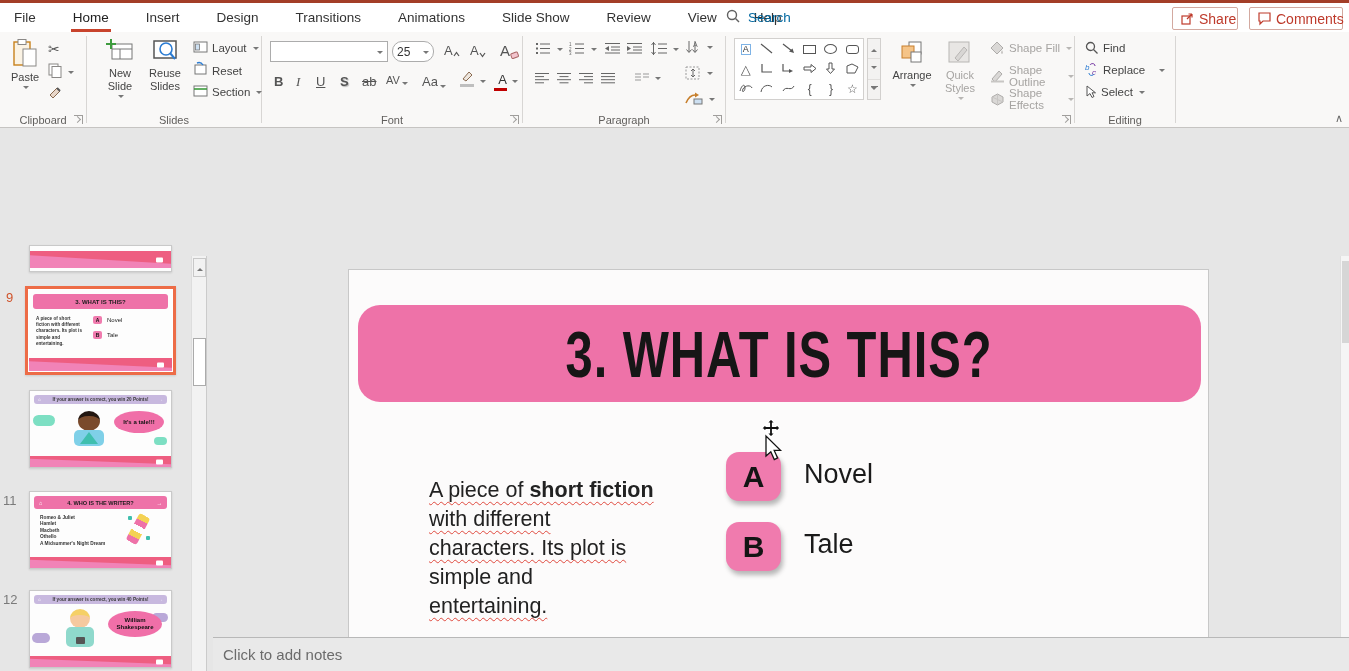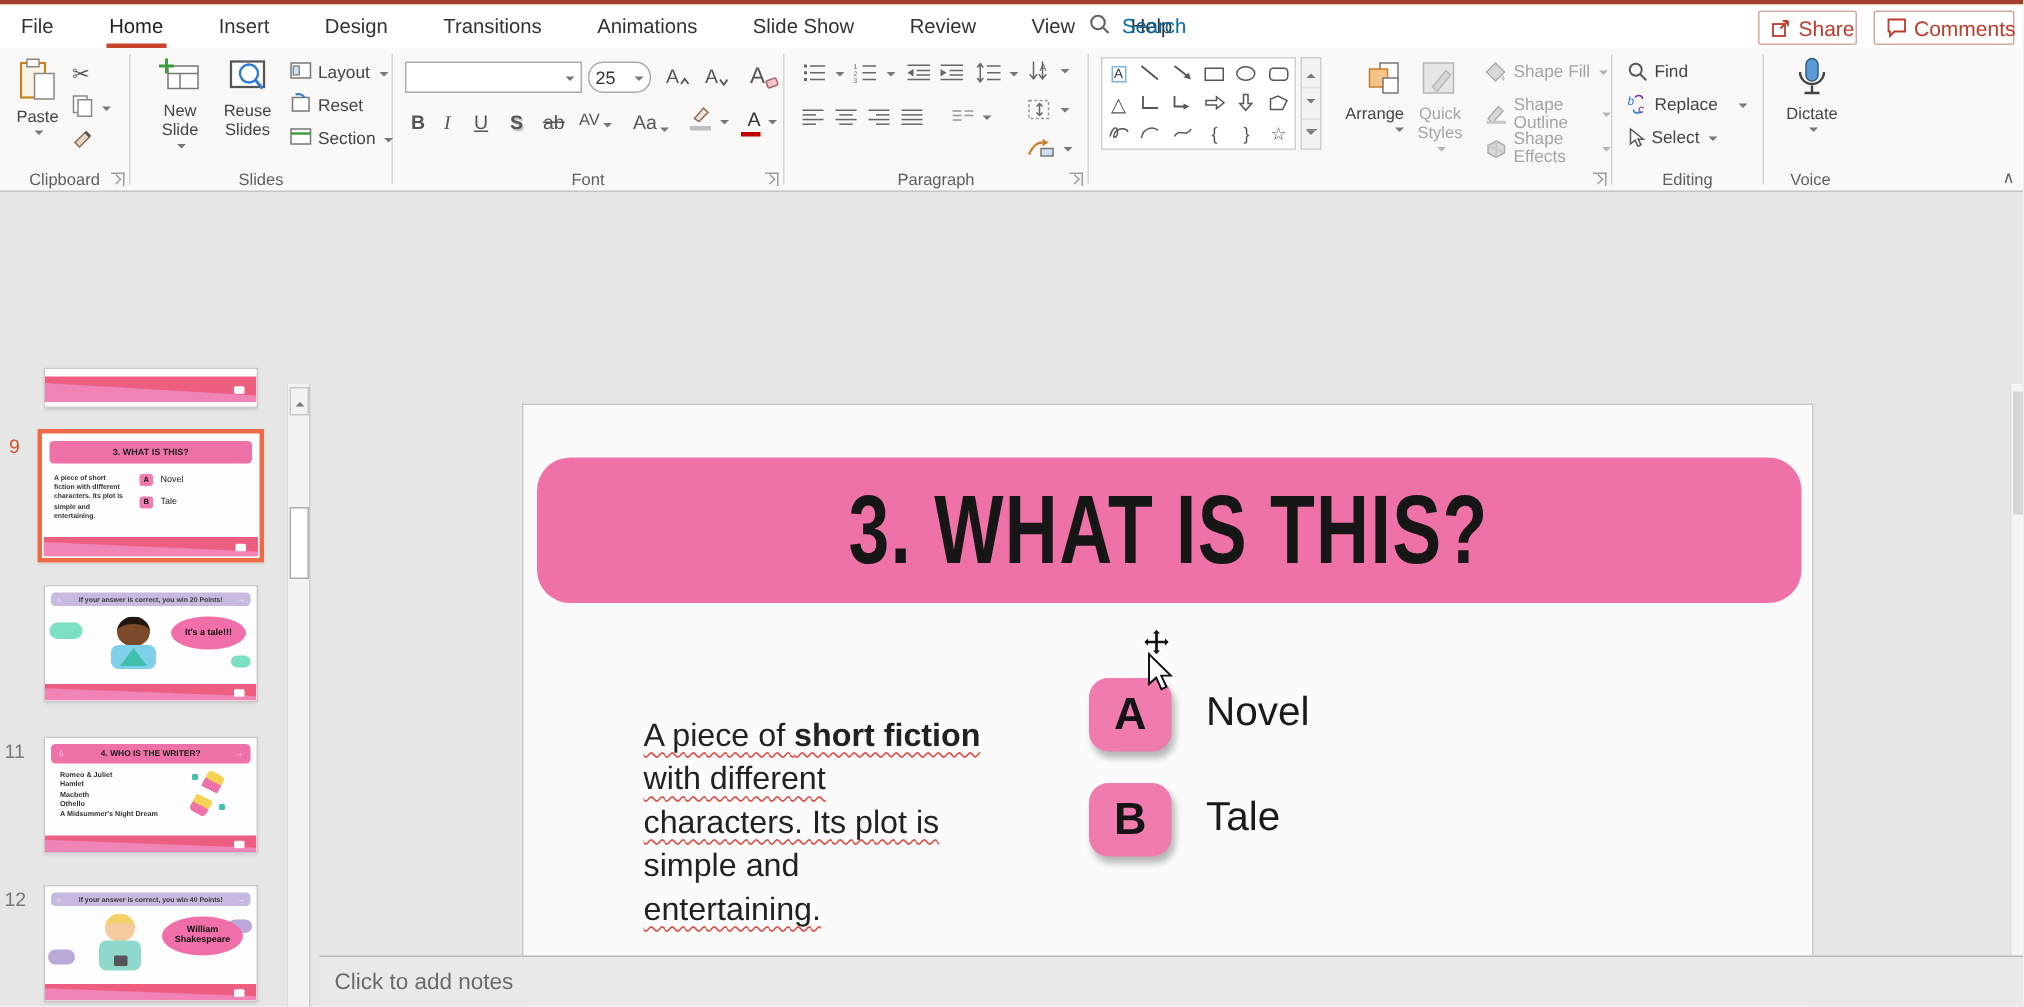--- a/index.html
+++ b/index.html
@@ -475,21 +475,21 @@
         <div class="gsbtn">
             <span class="tri-d" style="border-width:3px;margin:0;"></span>
           </div>
         <div class="gsbtn" style="border-bottom:none;">
             <span style="display:flex;flex-direction:column;align-items:center;">
               <span style="width:7px;height:1.5px;background:#777;"></span>
               <span class="tri-d" style="border-width:3px;margin:0;"></span>
             </span>
           </div>
       </div>
-      <div class="bigbtn" style="left:162px;top:8px;width:48px;align-items:flex-end;">
+      <div class="bigbtn" style="left:162px;top:8px;width:48px;">
         <span><svg width="26" height="26">
               <rect x="10" y="2" width="12" height="12" fill="#fff" stroke="#777"></rect>
               <rect x="3" y="6" width="12" height="12" fill="#F5C488" stroke="#C77F2C"></rect>
               <rect x="12" y="12" width="10" height="10" fill="#fff" stroke="#777"></rect>
             </svg></span>
         <span>Arrange</span>
         <span class="car"></span>
       </div>
       <div class="bigbtn gray" style="left:212px;top:8px;width:44px;">
         <span><svg width="26" height="26">
@@ -549,33 +549,20 @@
         <svg width="12" height="13">
             <path d="M2 1 L2 11 L5 8.5 L7 12.5 L9 11.5 L7 7.8 L10.5 7.8 Z" fill="#fff" stroke="#555"></path>
           </svg>
         <span>Select</span>
           <span class="car"></span>
       </div>
       <div class="glabel">Editing</div>
     </div>
     <div class="vsep"></div>
 
-    <div class="rgroup" style="width:62px;">
-      <div class="bigbtn" style="left:10px;top:6px;width:44px;">
-        <span><svg width="24" height="28">
-              <rect x="8" y="1" width="8" height="15" rx="4" fill="#5B9BD5" stroke="#2E5F8A"></rect>
-              <path d="M4 10 a8 8 0 0 0 16 0" fill="none" stroke="#444" stroke-width="1.6"></path>
-              <line x1="12" y1="19" x2="12" y2="24" stroke="#444" stroke-width="1.6"></line>
-              <line x1="7" y1="24" x2="17" y2="24" stroke="#444" stroke-width="1.6"></line>
-            </svg></span>
-        <span>Dictate</span>
-        <span class="car"></span>
-      </div>
-      <div class="glabel">Voice</div>
-    </div>
 
     <div class="chev">∧</div>
   </div>
 
   <div class="workspace">
 
     <div>
 
       <div class="thumb" style="top:117px;height:27px;">
         <div class="mini">

